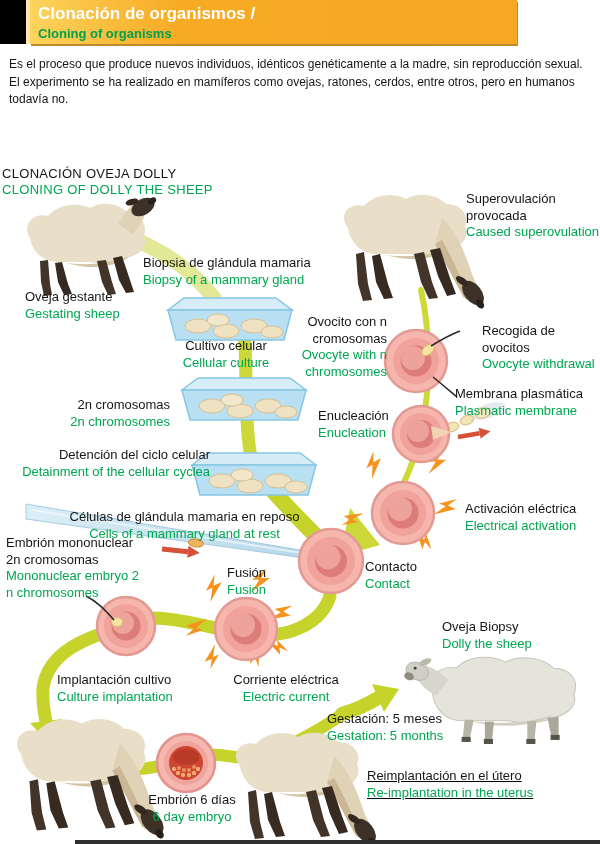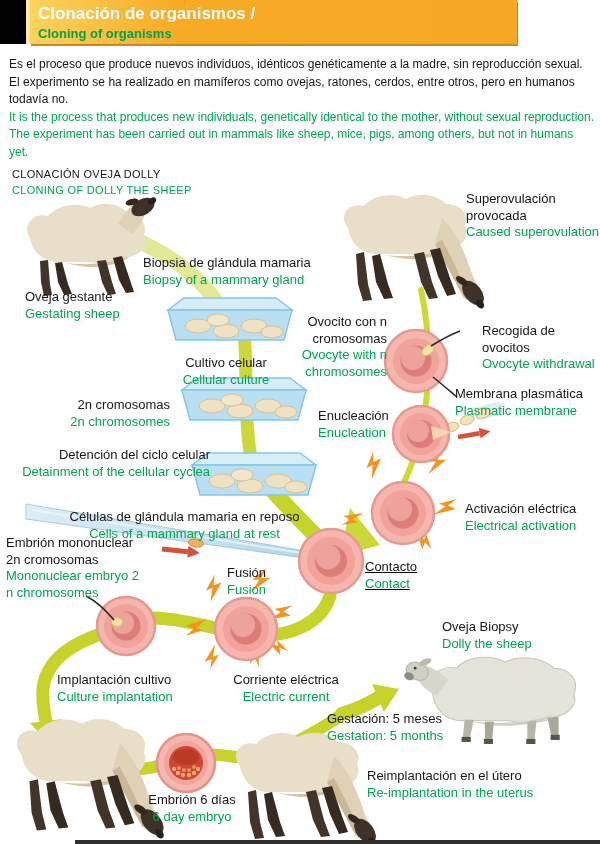--- a/index.html
+++ b/index.html
@@ -11,68 +11,67 @@
   #hdr-bar{position:absolute;left:30px;top:0;width:487px;height:44px;
            background:linear-gradient(90deg,#fcd35c 0%,#f7ab25 30%,#f6a824 100%);
            box-shadow:1px 2px 0 #c08a28;}
   #hdr-bar .t1{display:block;margin:4px 0 0 8px;font-size:17px;line-height:19px;font-weight:bold;color:#fff;}
   #hdr-bar .t2{display:block;margin:1px 0 0 8px;font-size:13px;line-height:19px;font-weight:bold;color:#00a14b;}
   
   #intro{position:absolute;left:9px;top:56px;width:586px;font-size:12px;line-height:17.5px;}
   #intro .p-es{margin:0;color:#161616;}
   #intro .p-en{margin:0;color:#00a651;}
   
-  #dtitle{position:absolute;left:12px;top:166px;font-size:11px;line-height:16px;letter-spacing:.3px;}
+  #dtitle{position:absolute;left:2px;top:166px;font-size:13px;line-height:16px;letter-spacing:.3px;}
   #dtitle .t1{display:block;color:#151515;}
   #dtitle .t2{display:block;color:#00a651;}
   
   .lbl{position:absolute;z-index:4;font-size:13px;line-height:16.5px;}
   .lbl .es{display:block;color:#161616;}
   .lbl .en{display:block;color:#00a651;}
   #lbl-biopsia{left:143px;top:255px;}
   #lbl-gestante{left:25px;top:289px;}
   #lbl-superovulacion{left:466px;top:191px;width:140px;}
-  #lbl-cultivo{left:180px;top:338px;width:92px;text-align:center;margin-top:17px;}
+  #lbl-cultivo{left:180px;top:338px;width:92px;text-align:center;}
   #lbl-2n{left:58px;top:397px;width:112px;text-align:right;}
   #lbl-ovocito{left:292px;top:314px;width:95px;text-align:right;}
   #lbl-recogida{left:438px;top:323px;margin-left:44px;}
   #lbl-membrana{left:455px;top:386px;}
   #lbl-enucleacion{left:318px;top:408px;}
   #lbl-detencion{left:10px;top:447px;width:200px;text-align:right;}
   #lbl-reposo{left:62px;top:493px;width:245px;text-align:center;margin-top:16px;}
   #lbl-activacion{left:465px;top:501px;}
   #lbl-embrionmono{left:6px;top:535px;width:140px;}
   #lbl-fusion{left:227px;top:565px;}
-  #lbl-contacto{left:365px;top:559px;text-decoration:underline;}
+  #lbl-contacto{left:365px;top:559px;}
   #lbl-implantacion{left:57px;top:672px;}
   #lbl-corriente{left:222px;top:672px;width:128px;text-align:center;}
   #lbl-dolly{left:442px;top:619px;}
   #lbl-gestacion{left:327px;top:711px;}
-  #lbl-reimplantacion{left:367px;top:768px;}
+  #lbl-reimplantacion{left:367px;top:768px;text-decoration:underline;}
   #lbl-embrion6{left:140px;top:792px;width:104px;text-align:center;}
   
   #art{position:absolute;left:0;top:0;z-index:1;}
   .sprite{position:absolute;z-index:2;}
   #footer-line{position:absolute;left:75px;right:0;bottom:0;height:4px;background:#2f2f2f;z-index:5;}
 </style>
 </head>
 <body>
 
 <div id="page">
 
   <div id="hdr-black"></div>
   <div id="hdr-gap"></div>
   <div id="hdr-bar">
     <span class="t1">Clonación de organismos /</span>
     <span class="t2">Cloning of organisms</span>
   </div>
 
   <div id="intro">
     <p class="p-es">Es el proceso que produce nuevos individuos, idénticos genéticamente a la madre, sin reproducción sexual. El experimento se ha realizado en mamíferos como ovejas, ratones, cerdos, entre otros, pero en humanos todavía no.</p>
-    <p class="p-en">It is the process that produces new individuals, genetically identical to the mother, without sexual reproduction. The experiment has been carried out in mammals like sheep, mice, pigs, among others, but not in humans yet.</p>
   </div>
 
   <div id="dtitle">
     <span class="t1">CLONACIÓN OVEJA DOLLY</span>
     <span class="t2">CLONING OF DOLLY THE SHEEP</span>
   </div>
 
   <svg id="art" width="600" height="844" viewBox="0 0 600 844">
     <defs>
       <path id="bolt" d="M12,0 L0,14 L7,12.5 L2,26 L17,9 L8.5,10.5 Z"></path>

